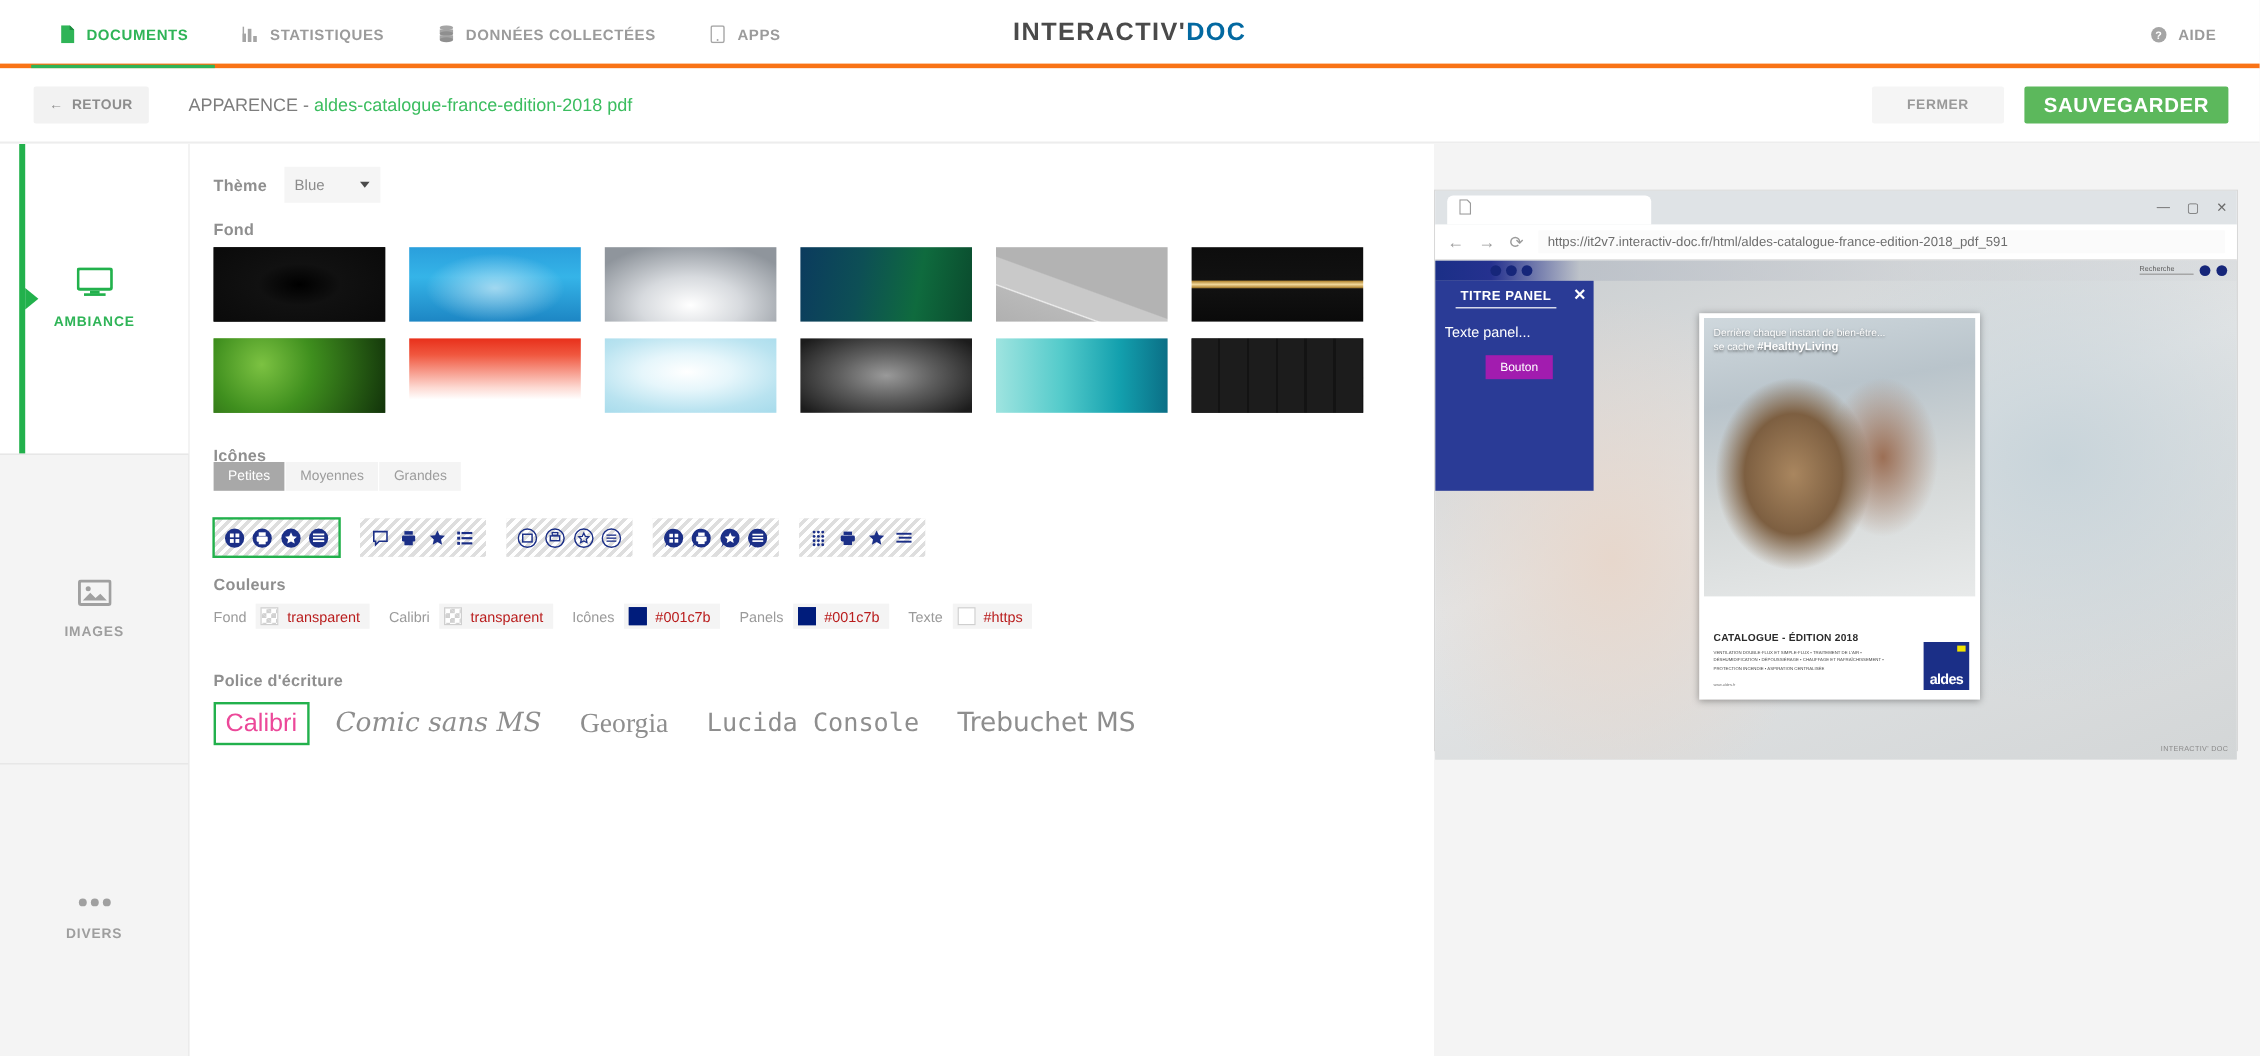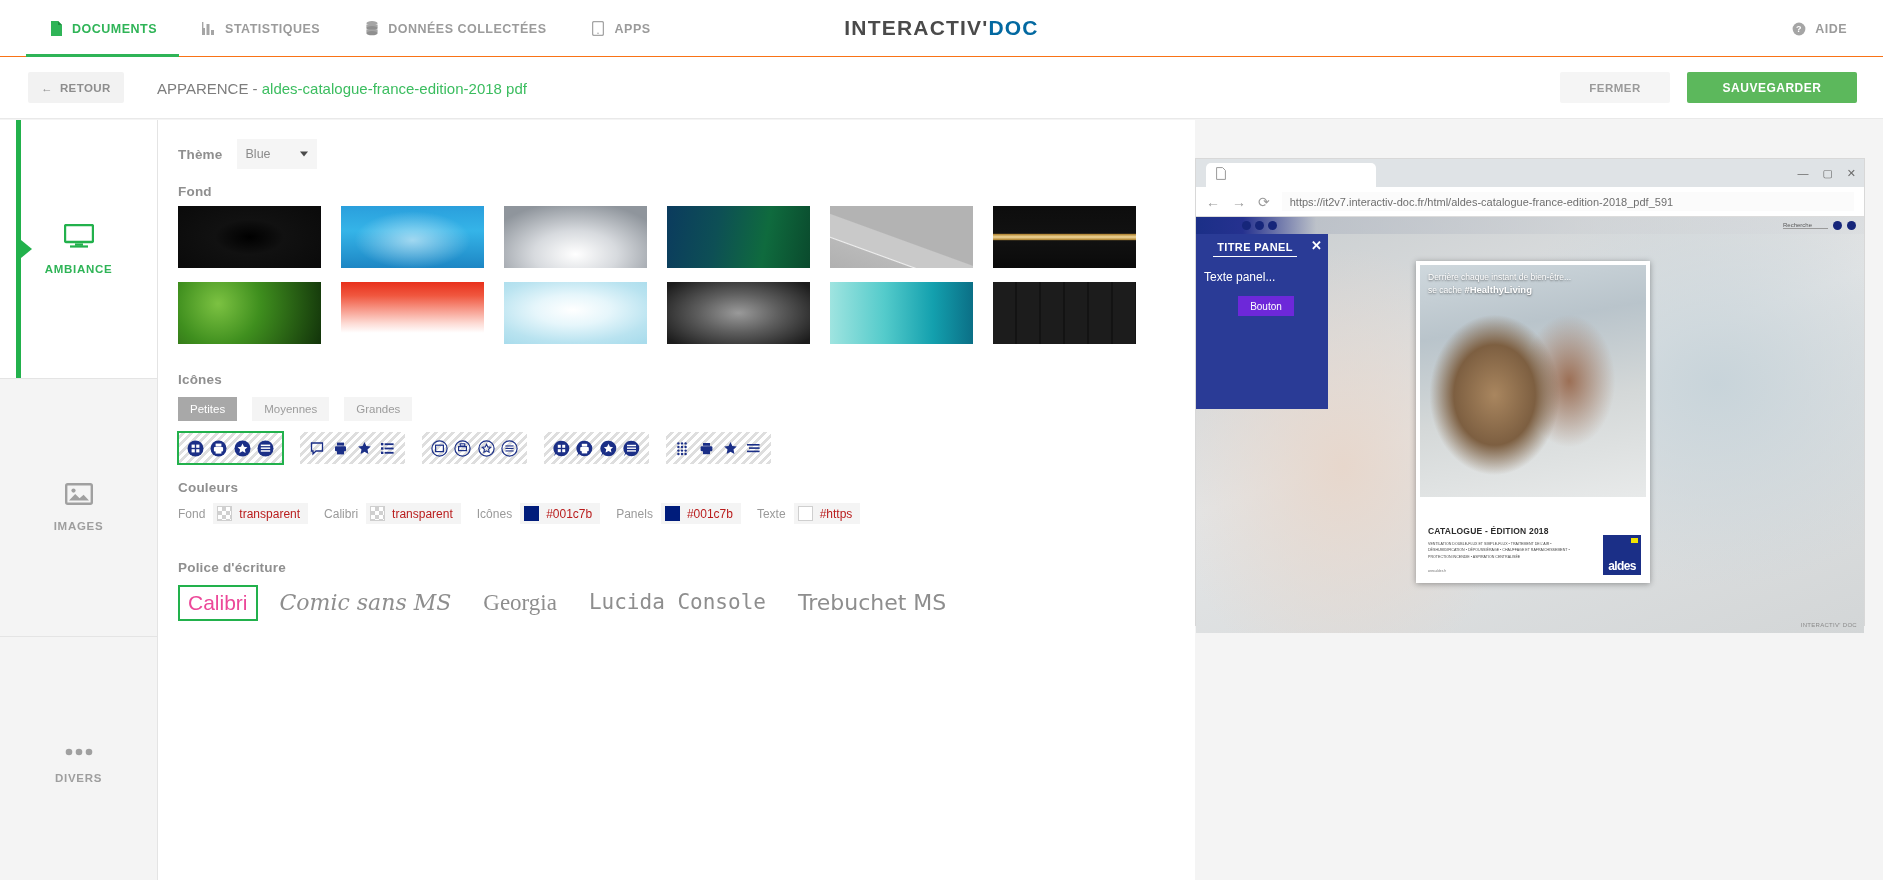--- a/index.html
+++ b/index.html
@@ -8,21 +8,21 @@
     font-family: "Liberation Sans", sans-serif;
     background: #f4f4f4;
     overflow: hidden;
   }
 
   
   .topnav {
     position: absolute; top: 0; left: 0;
     width: 1883px; height: 57px;
     background: #ffffff;
-    border-bottom: 1px solid #f97316;
+    border-bottom: 4px solid #f97316;
   }
   .nav-left { position: absolute; left: 26px; top: 0; height: 57px; display: flex; align-items: stretch; }
   .nav-item {
     display: flex; align-items: center; gap: 9px;
     padding: 0 22px; height: 57px;
     color: #9b9b9b; font-size: 12.5px; font-weight: bold;
     letter-spacing: .5px; cursor: pointer; position: relative;
   }
   .nav-item.active { color: #2fb457; }
   .nav-item.active::after {
@@ -65,21 +65,21 @@
     position: absolute; right: 213px; top: 15px;
     width: 110px; height: 31px;
     background: #f5f5f5; border: none; border-radius: 2px;
     color: #9a9a9a; font-size: 11.5px; font-weight: bold; letter-spacing: .5px;
     cursor: pointer; font-family: "Liberation Sans", sans-serif;
   }
   .btn-save {
     position: absolute; right: 26px; top: 15px;
     width: 170px; height: 31px;
     background: #5cb85c; border: none; border-radius: 2px;
-    color: #ffffff; font-size: 12px; font-weight: bold; letter-spacing: .5px;
+    color: #ffffff; font-size: 17px; font-weight: bold; letter-spacing: .5px;
     cursor: pointer; font-family: "Liberation Sans", sans-serif;
   }
 
   
   .sidebar {
     position: absolute; left: 0; top: 120px;
     width: 158px; height: 760px;
     background: #f4f4f4;
     border-right: 1px solid #e4e4e4;
   }
@@ -159,21 +159,21 @@
       radial-gradient(ellipse 75% 70% at 48% 45%, #ffffff 0%, #e6f6fb 35%, #b9e3f0 75%, #a9dcec 100%); }
   .bg-10 { background:
       radial-gradient(ellipse 62% 70% at 50% 50%, #9a9a9a 0%, #5e5e5e 45%, #1c1c1c 100%); }
   .bg-11 { background:
       linear-gradient(90deg,#9fe4e0 0%, #54cbcb 38%, #13a0ae 72%, #0b6f86 100%); }
   .bg-12 { background:
       repeating-linear-gradient(90deg,#1c1c1c 0 22px,#131313 22px 24px),
       repeating-linear-gradient(0deg,#202020 0 13px,#101010 13px 15px); }
 
   .icones-label { position: absolute; left: 20px; top: 252px; }
-  .size-tabs { position: absolute; left: 20px; top: 277px; display: flex; gap: 15px; }
+  .size-tabs { position: absolute; left: 20px; top: 265px; display: flex; gap: 1px; }
   .size-tab {
     height: 24px; padding: 0 12px; background: #f4f4f4;
     display: flex; align-items: center; justify-content: center;
     color: #9c9c9c; font-size: 11.5px; cursor: pointer;
   }
   .size-tab.active { background: #a8a8a8; color: #ffffff; }
 
   .iconsets { position: absolute; left: 20px; top: 312px; display: flex; gap: 17px; }
   .iconset {
     width: 105px; height: 32px;
@@ -280,21 +280,21 @@
     font-size: 11px; font-weight: bold; letter-spacing: .4px;
     border-bottom: 1.5px solid #ffffff; padding: 0 4px 3px 4px; margin-right: 14px;
   }
   .pv-panel-close {
     position: absolute; right: 6px; top: 5px;
     font-size: 13px; font-weight: bold; cursor: pointer; line-height: 1; color: #fff;
   }
   .pv-panel-text { padding: 6px 0 0 8px; font-size: 12px; }
   .pv-panel-btn {
     margin: 12px 0 0 42px; width: 56px; height: 20px;
-    background: #6d28d9; color: #ffffff; font-size: 10px;
+    background: #a21caf; color: #ffffff; font-size: 10px;
     display: flex; align-items: center; justify-content: center;
     border: none; cursor: pointer; font-family: "Liberation Sans", sans-serif;
   }
   .pv-aldes {
     position: absolute; left: 12px; top: 25px; font-size: 12px; font-weight: bold;
     color: #6c7fbb; letter-spacing: -.5px;
   }
 
   .pv-cover {
     position: absolute; left: 220px; top: 44px;

